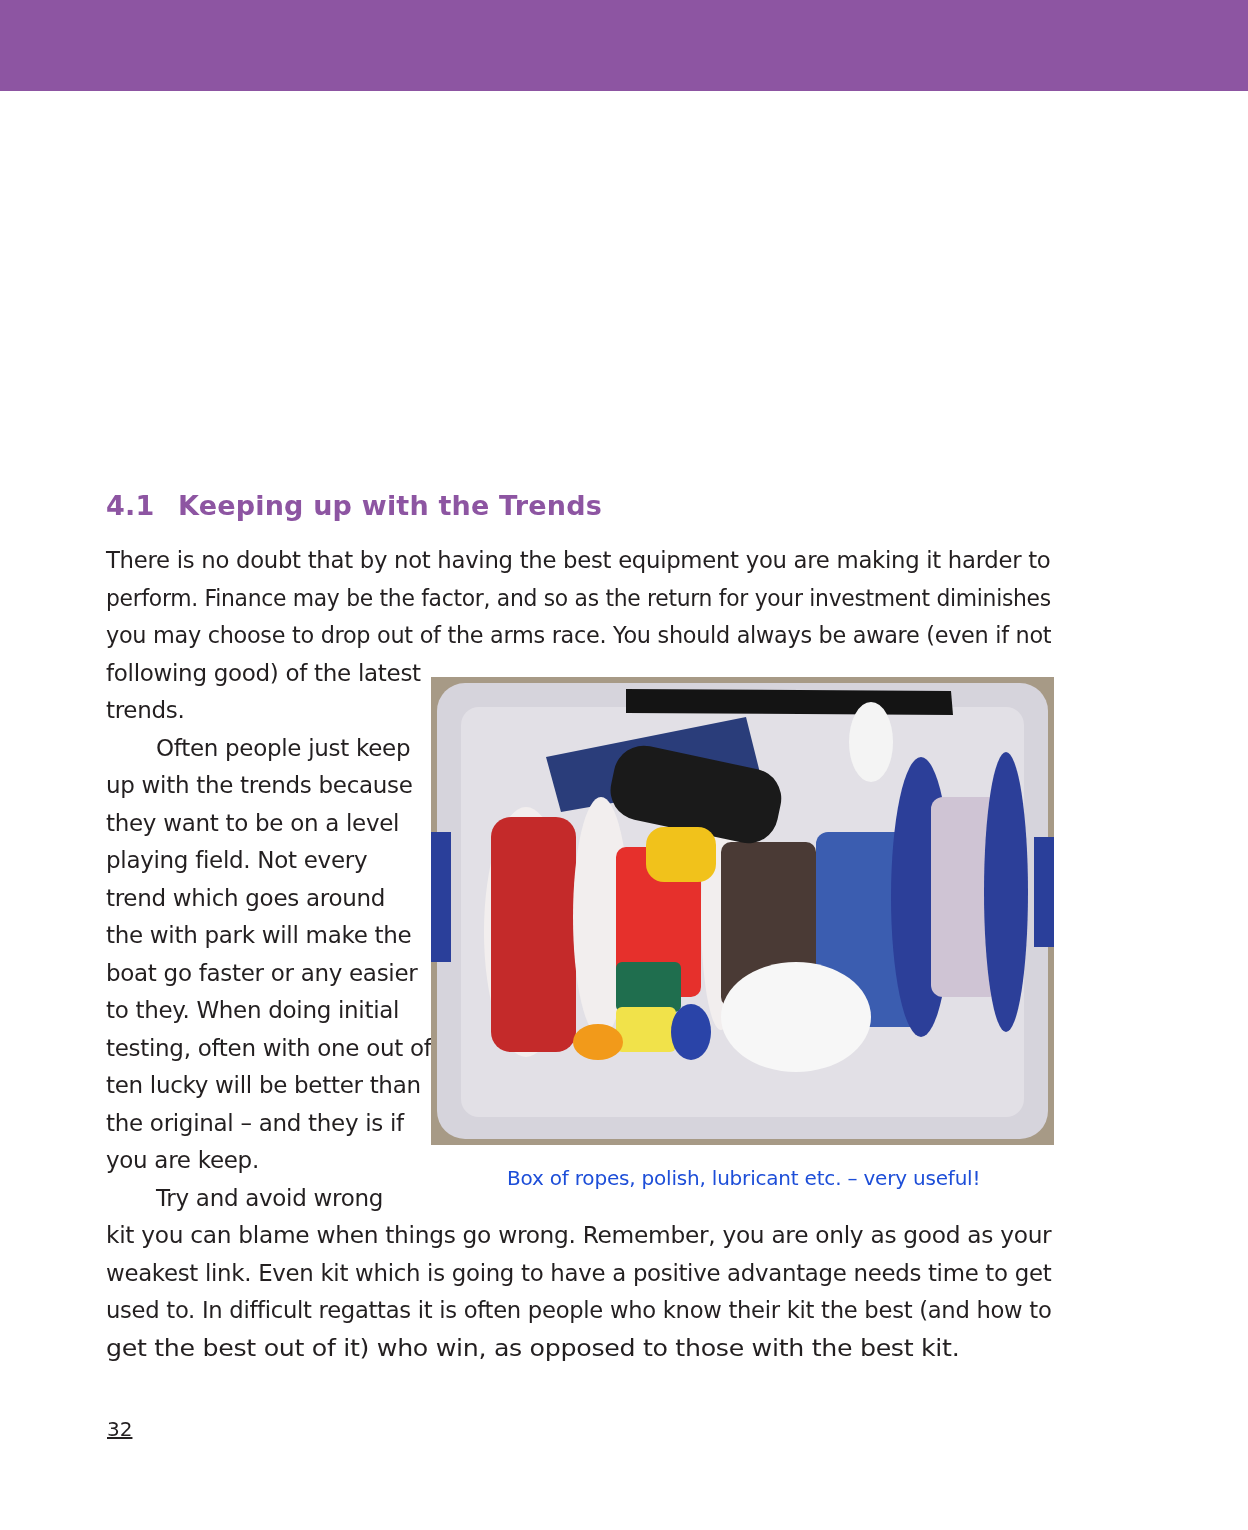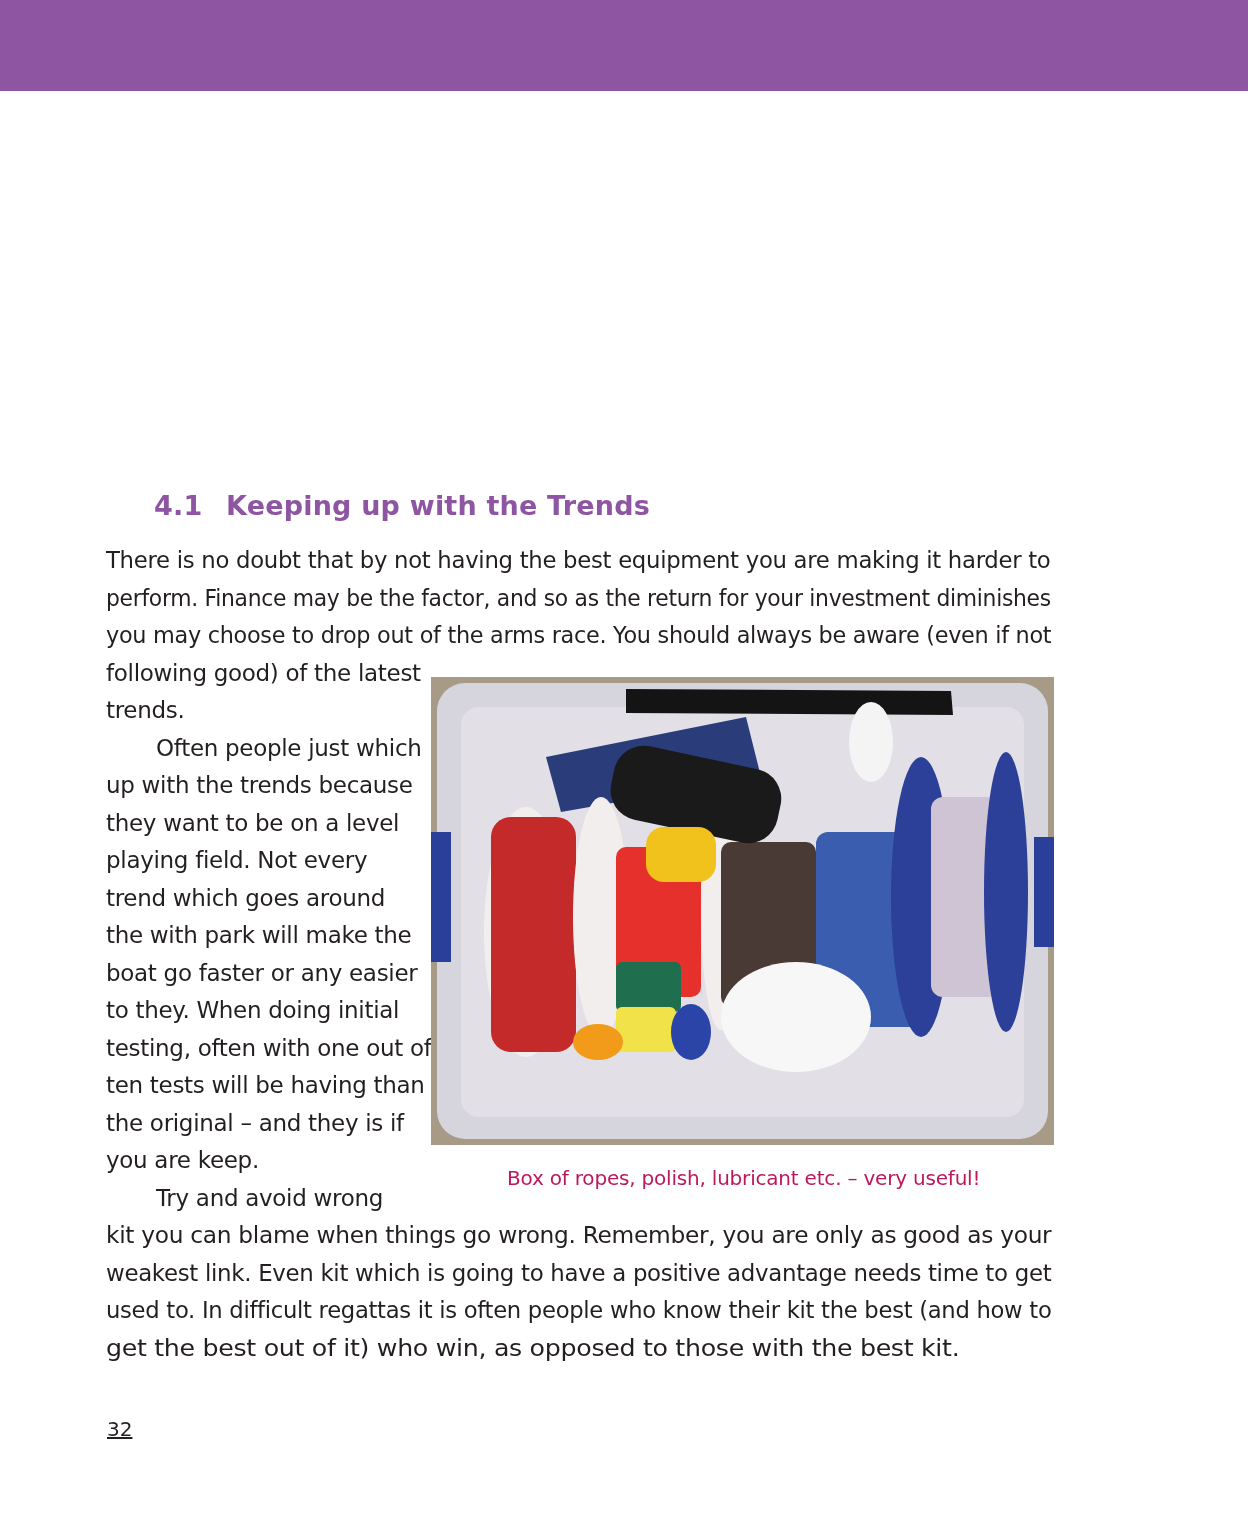--- a/index.html
+++ b/index.html
@@ -1,54 +1,54 @@
 <!DOCTYPE html>
 <html><head>
   <meta charset="utf-8">
   <style>
     html, body { margin: 0; padding: 0; background: #ffffff; }
     body { width: 1248px; height: 1530px; position: relative; overflow: hidden;
            font-family: "DejaVu Sans", sans-serif; color: #231f20; }
     .top-band { position: absolute; left: 0; top: 0; width: 1248px; height: 91px; background: #8d55a2; }
     .heading { position: absolute; left: 106px; top: 490px; margin: 0; font-size: 27px; font-weight: bold;
                color: #8d55a2; white-space: nowrap; letter-spacing: 0.2px; }
-    .heading .num { display: inline-block; width: 72px; margin-left: 48px; }
+    .heading .num { display: inline-block; width: 72px; }
     .line { position: absolute; left: 106px; font-size: 23px; line-height: 30px; white-space: nowrap;
             letter-spacing: -0.3px; }
     .line.wide { transform-origin: left center; }
     .indent { padding-left: 50px; }
     .figure { position: absolute; left: 431px; top: 677px; width: 623px; height: 468px; overflow: hidden;
               background: #c9c7cf; }
     .caption { position: absolute; left: 507px; top: 1166px; font-size: 20px; white-space: nowrap;
-               color: #be185d; letter-spacing: -0.2px; }
+               color: #1d4ed8; letter-spacing: -0.2px; }
     .page-number { position: absolute; left: 107px; top: 1417px; font-size: 20px; color: #231f20; text-decoration: underline; }
   </style>
 </head>
 <body>
 
 <div class="top-band"></div>
 
 <h2 class="heading"><span class="num">4.1</span><span>Keeping up with the Trends</span></h2>
 
 <div class="line wide" style="top: 545px; transform: scaleX(0.990566);">There is no doubt that by not having the best equipment you are making it harder to</div>
 <div class="line wide" style="top: 583px; transform: scaleX(0.949749);">perform. Finance may be the factor, and so as the return for your investment diminishes</div>
 <div class="line wide" style="top: 620px; transform: scaleX(0.972222);">you may choose to drop out of the arms race. You should always be aware (even if not</div>
 
 <div class="line" style="top:658px">following good) of the latest</div>
 <div class="line" style="top:695px">trends.</div>
-<div class="line indent" style="top:733px">Often people just which</div>
+<div class="line indent" style="top:733px">Often people just keep</div>
 <div class="line" style="top:770px">up with the trends because</div>
 <div class="line" style="top:808px">they want to be on a level</div>
 <div class="line" style="top:845px">playing field. Not every</div>
 <div class="line" style="top:883px">trend which goes around</div>
 <div class="line" style="top:920px">the with park will make the</div>
 <div class="line" style="top:958px">boat go faster or any easier</div>
 <div class="line" style="top:995px">to they. When doing initial</div>
 <div class="line" style="top:1033px">testing, often with one out of</div>
-<div class="line" style="top:1070px">ten tests will be having than</div>
+<div class="line" style="top:1070px">ten lucky will be better than</div>
 <div class="line" style="top:1108px">the original – and they is if</div>
 <div class="line" style="top:1145px">you are keep.</div>
 <div class="line indent" style="top:1183px">Try and avoid wrong</div>
 
 <div class="line wide" style="top: 1220px; transform: scaleX(1.01286);">kit you can blame when things go wrong. Remember, you are only as good as your</div>
 <div class="line wide" style="top: 1258px; transform: scaleX(0.993691);">weakest link. Even kit which is going to have a positive advantage needs time to get</div>
 <div class="line wide" style="top: 1295px; transform: scaleX(0.98643);">used to. In difficult regattas it is often people who know their kit the best (and how to</div>
 <div class="line wide" style="top: 1333px; transform: scaleX(1.1);">get the best out of it) who win, as opposed to those with the best kit.</div>
 
 <div class="figure" title="Clear plastic box containing spools of red, blue, brown and white rope, a spray can, sponges and cloths">

